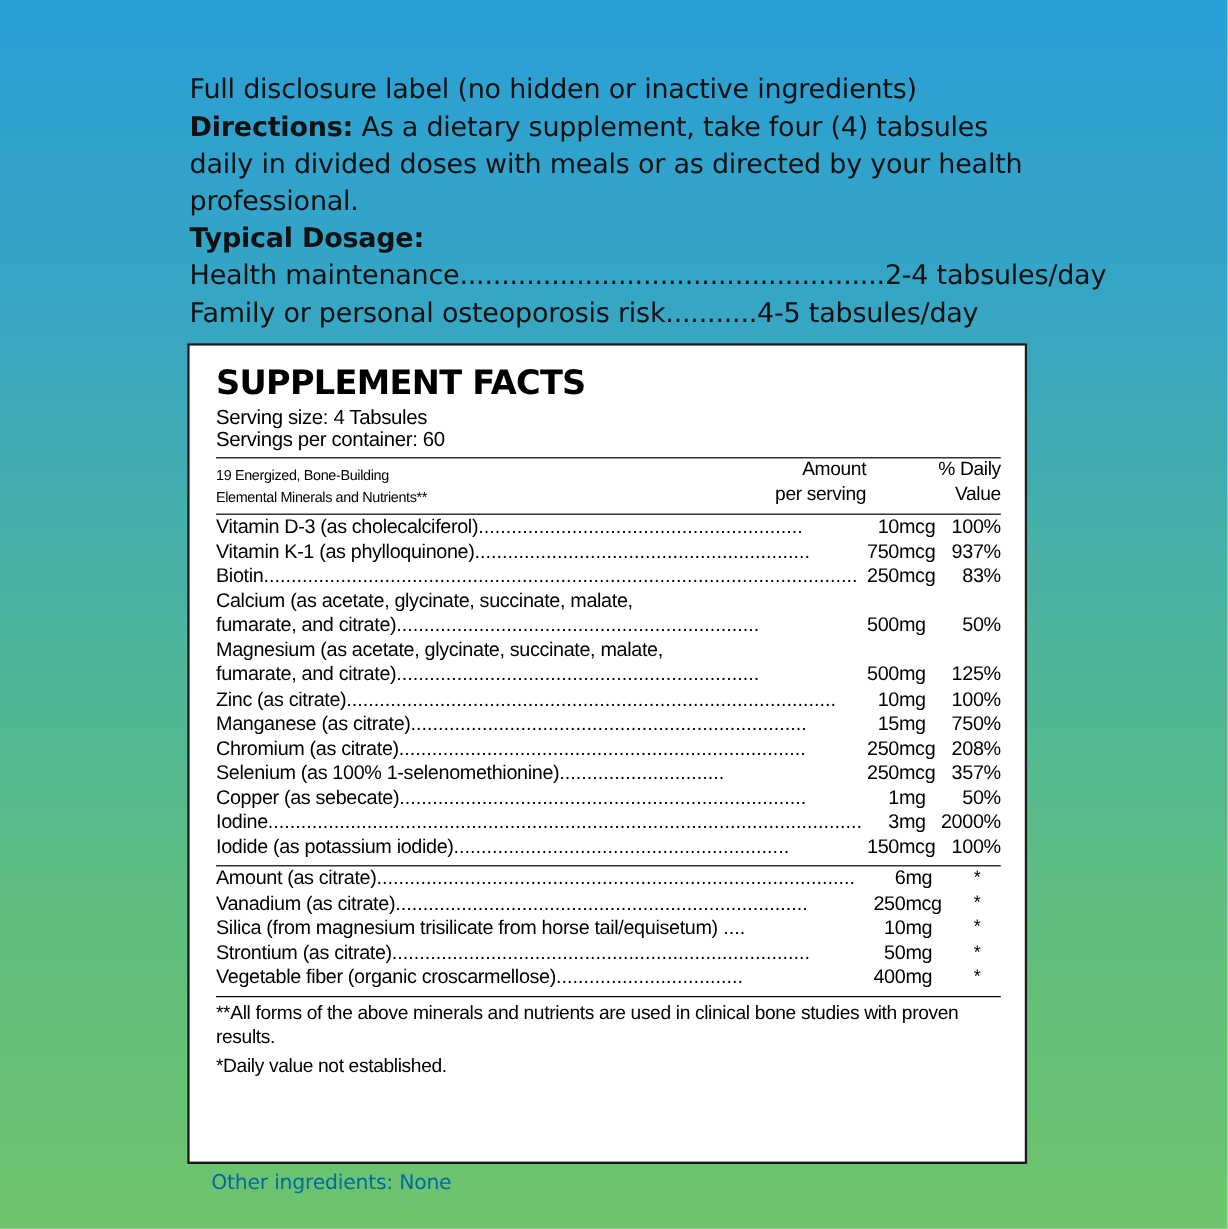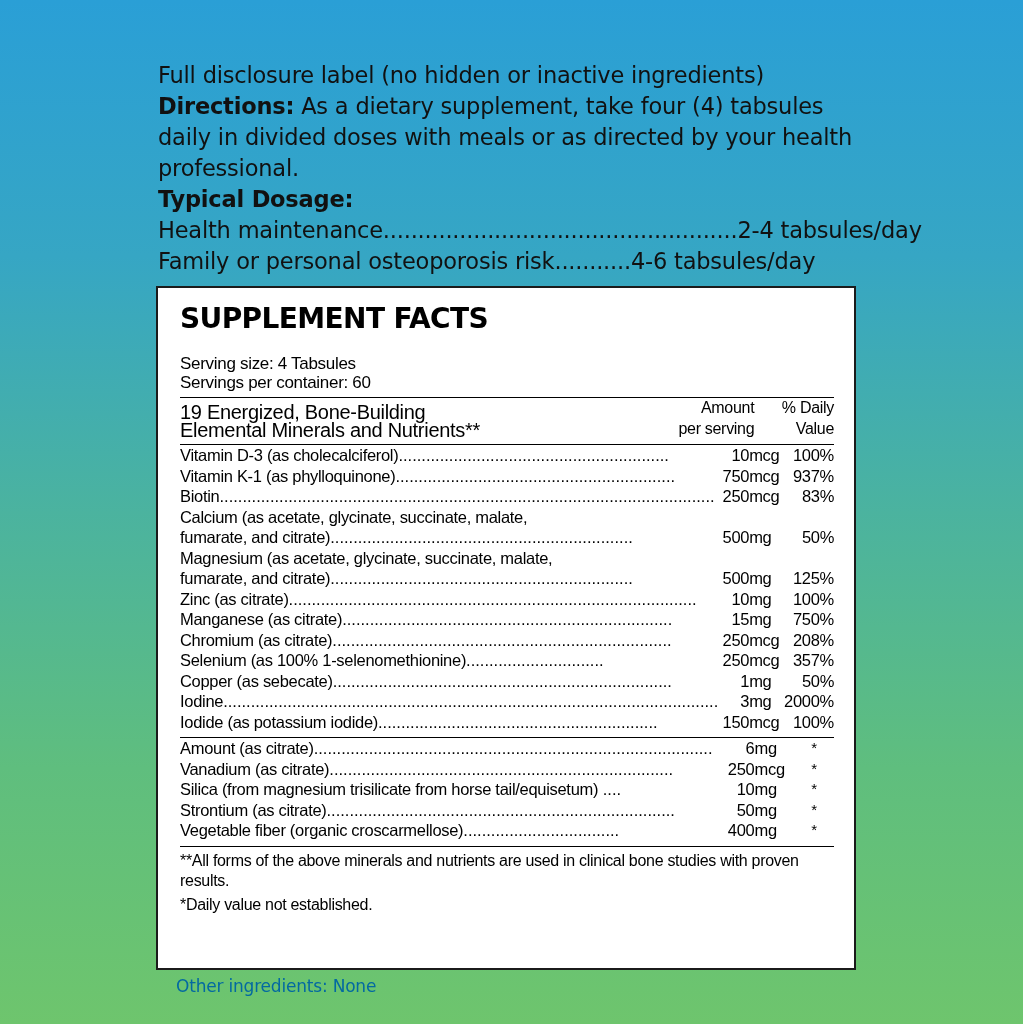--- a/index.html
+++ b/index.html
@@ -62,21 +62,21 @@
     color: #000;
     font-family: "Liberation Sans", sans-serif;
   }
 
   .sf-title {
     font-family: "DejaVu Sans", sans-serif;
     font-size: 28px;
     font-weight: bold;
     letter-spacing: -0.6px;
     line-height: 30px;
-    margin: 0 0 20px 0;
+    margin: 0 0 4px 0;
   }
 
   .serving {
     font-size: 17px;
     line-height: 19px;
     letter-spacing: -0.3px;
   }
 
   .rule {
     border: 0;
@@ -121,21 +121,21 @@
     font-size: 15px;
   }
 
   .hdr td {
     vertical-align: bottom;
     line-height: 18px;
     font-size: 16px;
     white-space: normal;
   }
   .hdr .name {
-    font-size: 20px;
+    font-size: 12px;
     line-height: 18px;
   }
   .hdr .rcol {
     text-align: right;
     white-space: nowrap;
   }
   .dots {
     letter-spacing: 0px;
   }
 
@@ -163,21 +163,21 @@
 </head>
 <body>
 
 <div class="page">
 
   <div class="intro">
     <div class="line">Full disclosure label (no hidden or inactive ingredients)</div>
     <div class="wrapline"><b>Directions:</b><span> As a dietary supplement, take four (4) tabsules daily in divided doses with meals or as directed by your health professional.</span></div>
     <div class="line"><b>Typical Dosage:</b></div>
     <div class="dosage-row"><span>Health maintenance</span><span>...................................................</span><span>2-4 tabsules/day</span></div>
-    <div class="dosage-row"><span>Family or personal osteoporosis risk</span><span>...........</span><span>4-6 tabsules/day</span></div>
+    <div class="dosage-row"><span>Family or personal osteoporosis risk</span><span>...........</span><span>4-5 tabsules/day</span></div>
   </div>
 
   <div class="panel">
     <div class="sf-title">SUPPLEMENT FACTS</div>
     <div class="serving">Serving size:  4 Tabsules</div>
     <div class="serving">Servings per container:  60</div>
     <hr class="rule">
 
     <table class="facts">
       <tbody>

